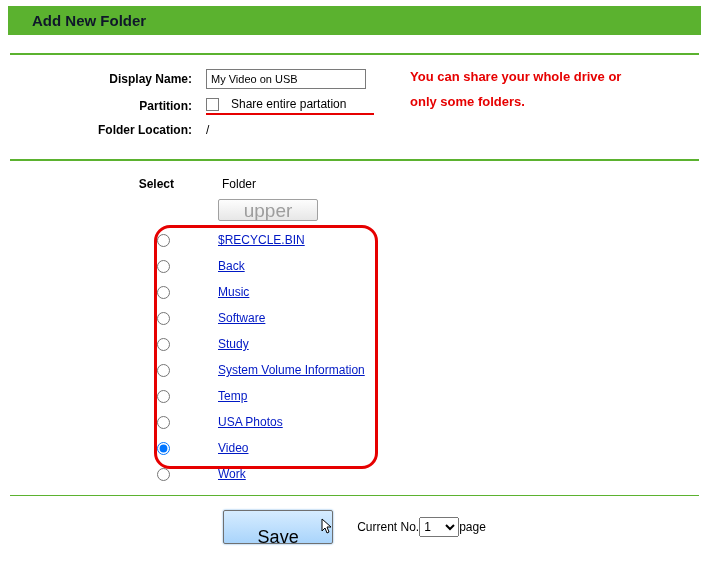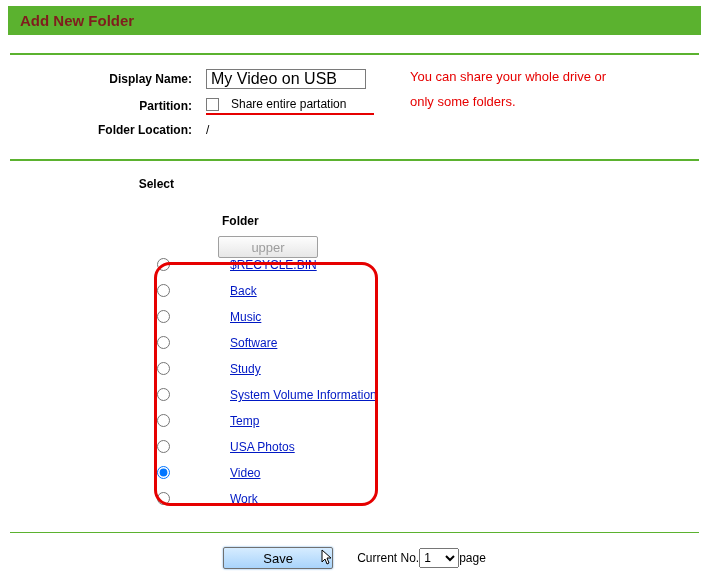--- a/index.html
+++ b/index.html
@@ -7,24 +7,24 @@
     margin: 0;
     padding: 0;
     font-family: Arial, sans-serif;
     font-size: 12px;
     color: #000;
     background: #fff;
     width: 709px;
   }
   .header-bar {
     background: #5bb22f;
-    color: #7f1d1d;
+    color: #0f172a;
     font-weight: bold;
     font-size: 15px;
-    padding: 6px 12px;
+    padding: 6px 24px;
     margin: 6px 8px 0 8px;
   }
   .rule {
     height: 2px;
     background: #5bb22f;
     margin: 18px 10px 10px 10px;
   }
   .rule-thin {
     height: 1px;
     background: #5bb22f;
@@ -42,35 +42,35 @@
     font-size: 12px;
     padding-right: 14px;
   }
   .field-col {
     width: 190px;
   }
   .field-col input[type="text"] {
     width: 160px;
     height: 20px;
     font-family: Arial, sans-serif;
-    font-size: 16px;
+    font-size: 11px;
     padding: 1px 4px;
     border: 1px solid #7a7a7a;
   }
   .cb-wrap { display: flex; align-items: center; gap: 12px; }
   .red-underline {
     height: 2px;
     background: #e60000;
     margin-top: 2px;
     width: 168px;
   }
   .note-col {
     width: 280px;
     color: #e60000;
-    font-weight: normal;
+    font-weight: bold;
     font-size: 13px;
     line-height: 1.9;
     padding-left: 10px;
   }
   .checkbox {
     width: 13px; height: 13px;
     border: 1px solid #7a7a7a;
     background: #fff;
     display: inline-block;
   }
@@ -79,54 +79,52 @@
     align-items: flex-start;
     padding: 6px 0 8px 4px;
   }
   .col-select-head {
     width: 206px;
     text-align: right;
     font-weight: bold;
     padding-right: 36px;
   }
   .col-folder-head {
-    font-weight: bold;
+    font-weight: normal;
     padding-left: 12px;
-    margin-top: 37px;
   }
   .list-area {
     position: relative;
     display: flex;
   }
   .radio-col {
     width: 206px;
     text-align: right;
     padding-right: 36px;
   }
   .radio-col .rrow,
   .link-col .lrow {
     height: 26px;
     display: flex;
-    align-items: flex-start;
-    margin-left: 12px;
+    align-items: flex-end;
   }
   .radio-col .rrow { justify-content: flex-end; }
   .link-col { padding-left: 12px; }
   .folder-link {
     color: #0018c4;
     text-decoration: underline;
     cursor: pointer;
   }
   .upper-btn {
     width: 100px;
     height: 22px;
     background: linear-gradient(#fdfdfd,#e7e7e7);
     border: 1px solid #a0a0a0;
     color: #9d9d9d;
-    font-size: 13px;
+    font-size: 19px;
     text-align: center;
     border-radius: 2px;
     cursor: default;
     padding: 0;
   }
   .red-box {
     position: absolute;
     border: 3px solid #e60000;
     border-radius: 16px;
     left: 154px;
@@ -142,25 +140,25 @@
   .bottom-bar {
     display: flex;
     align-items: center;
     justify-content: center;
     gap: 24px;
     padding: 6px 0 10px 0;
   }
   .btn {
     width: 110px;
     height: 22px;
-    font-size: 13px;
+    font-size: 18px;
     border: 1px solid #707070;
     border-radius: 2px;
     cursor: pointer;
-    padding: 0;
+    padding: 16px;
   }
   .btn-save {
     background: linear-gradient(#d6ecff,#a9d4fb);
     box-shadow: 0 0 2px #5aa1e0;
   }
   .btn-back {
     background: linear-gradient(#fdfdfd,#e2e2e2);
   }
   .page-ctrl {
     display: flex;

